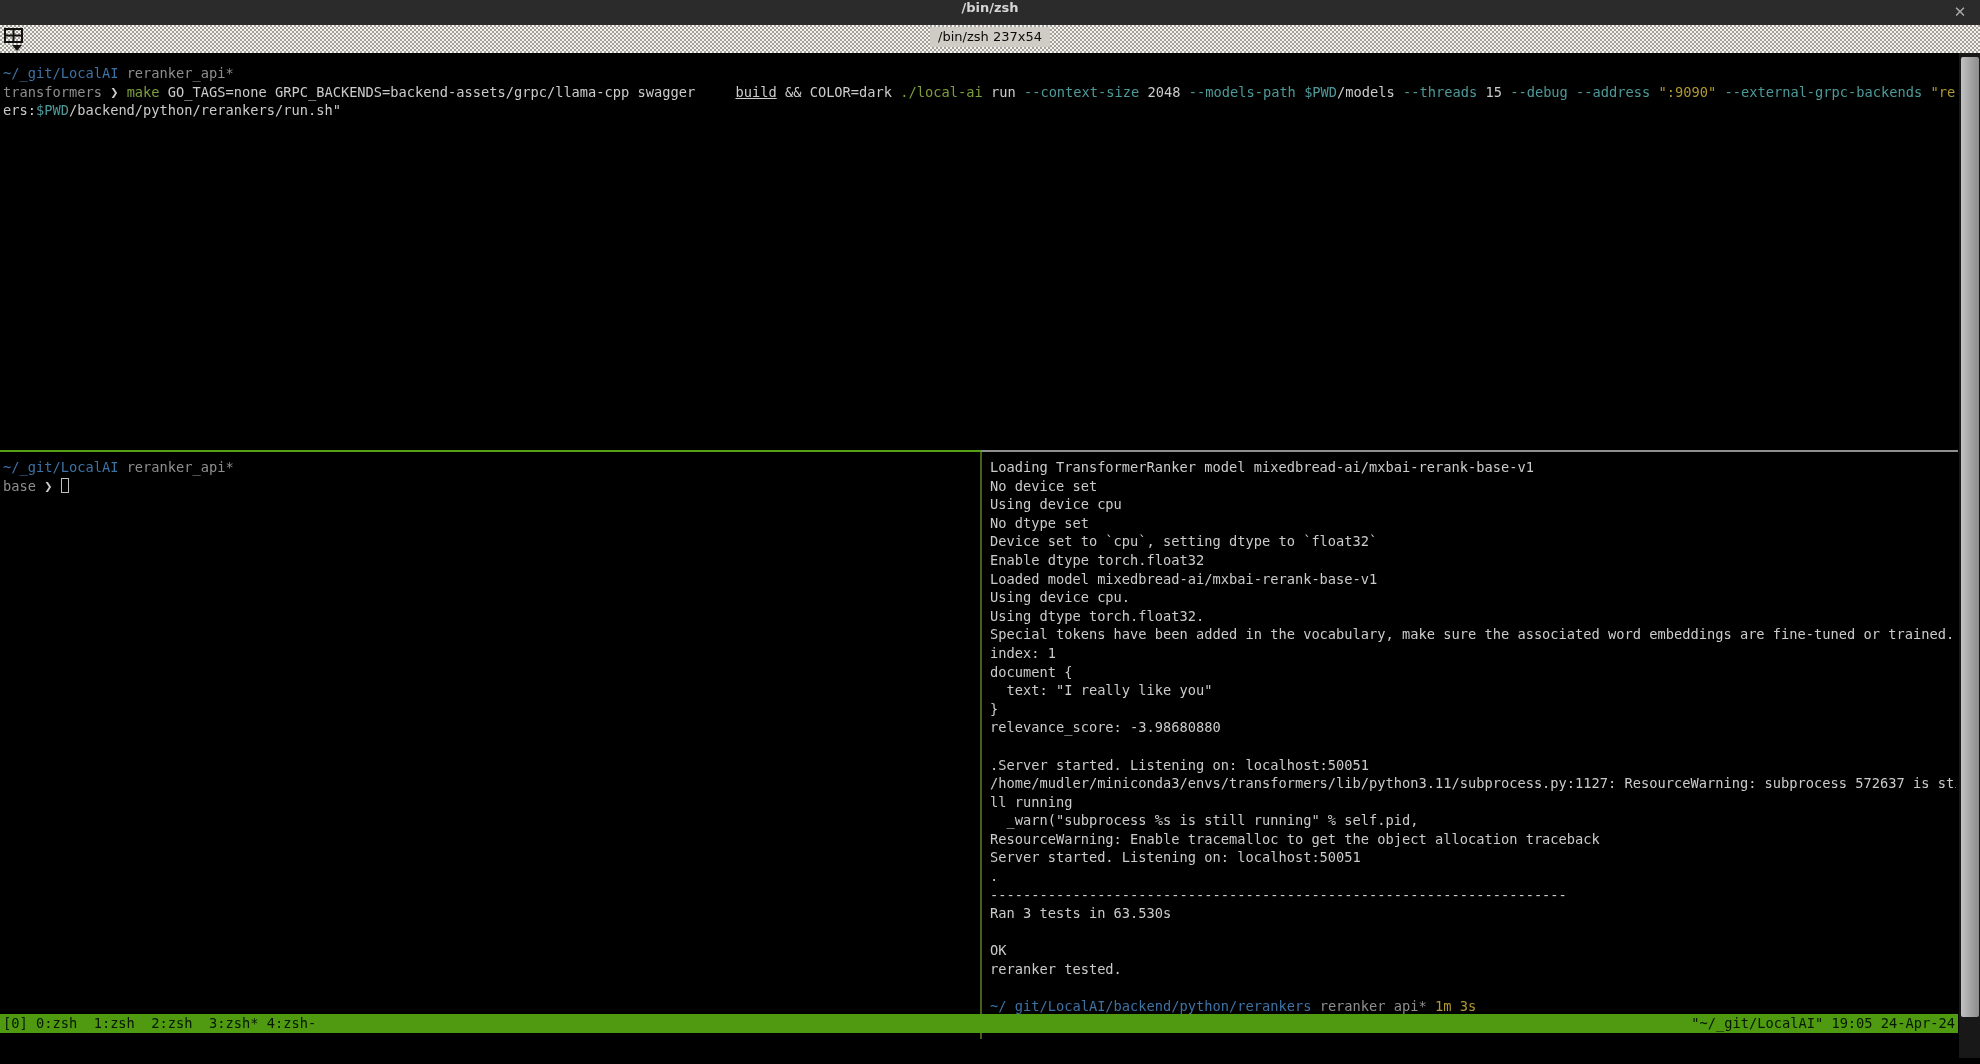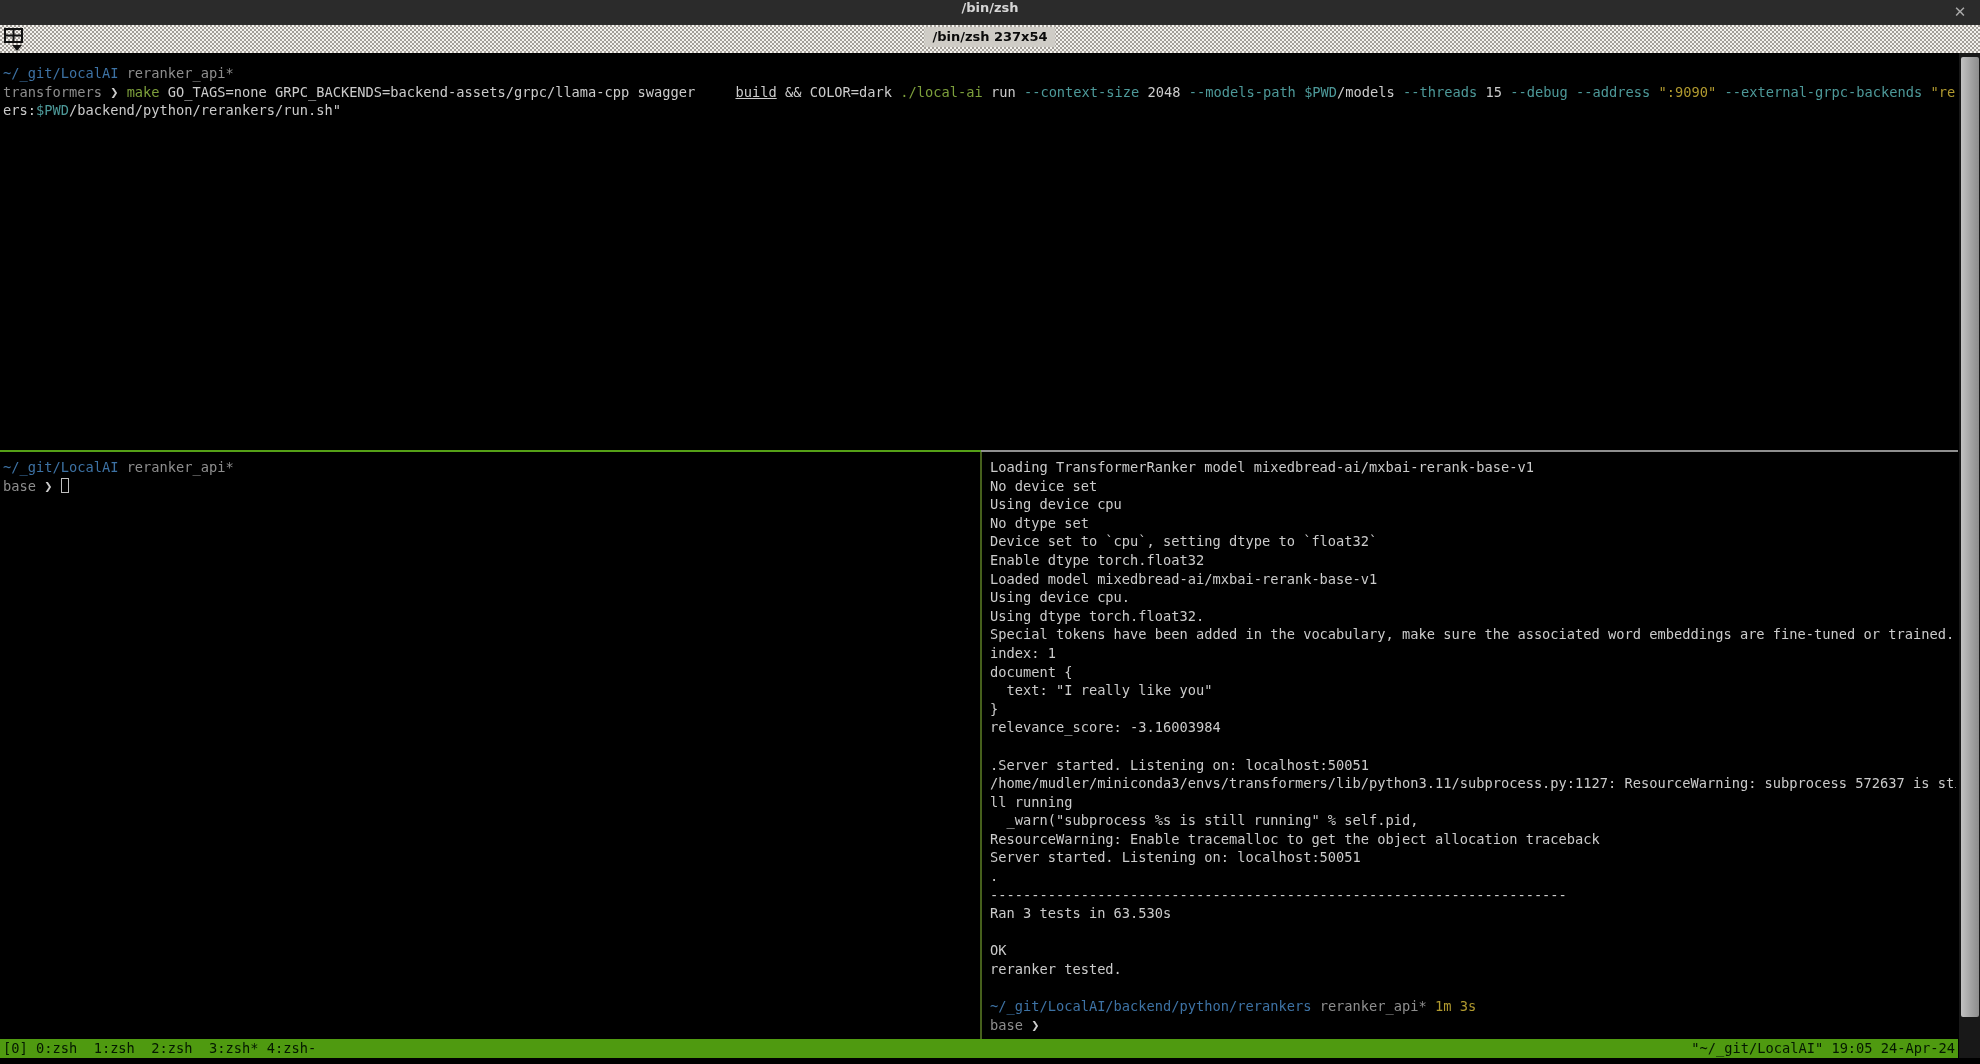--- a/index.html
+++ b/index.html
@@ -18,40 +18,40 @@
   .wm-close{position:absolute;right:10px;top:3px;color:#a9a9a9;font-size:15px;cursor:default;
             width:20px;text-align:center;}
   
   .inner-titlebar{position:absolute;left:0;top:25px;width:1980px;height:28px;background-color:#a39f99;
     background-image:radial-gradient(circle at 1px 1px,#f4f2ee 1.1px,transparent 1.1px),
                      radial-gradient(circle at 3px 3px,#f4f2ee 1.1px,transparent 1.1px);
     background-size:4px 4px;}
   .menu-chip{position:absolute;left:3px;top:1px;width:26px;height:26px;display:flex;
              align-items:center;justify-content:center;}
   .title-chip{position:absolute;left:50%;top:2px;transform:translateX(-50%);background:#cfccc6;
-              color:#0a0a0a;font-size:13px;font-weight:bold;padding:2px 8px 3px;}
+              color:#0a0a0a;font-size:13px;font-weight:normal;padding:2px 8px 3px;}
   
   .term{position:absolute;left:0;top:53px;width:1958px;height:1011px;background:var(--c-term-bg);
         font-family:"DejaVu Sans Mono",monospace;font-size:13.7px;line-height:18.6px;}
   .pane{position:absolute;overflow:hidden;}
   .pane .line{white-space:pre;height:18.6px;color:var(--c-fg);}
   .pane-top{left:3px;top:11px;width:1952px;height:384px;}
   .pane-bl{left:3px;top:405px;width:972px;height:578px;}
   .pane-br{left:990px;top:405px;width:966px;height:578px;}
   .c-fg{color:var(--c-fg);} .c-gray{color:var(--c-gray);margin-top:48px;} .c-blue{color:var(--c-blue);}
   .c-green{color:var(--c-green);} .c-teal{color:var(--c-teal);} .c-yellow{color:var(--c-yellow);}
   .c-fg_u{color:var(--c-fg);text-decoration:underline;padding-left:32px;}
   .cursor-hollow{display:inline-block;width:8px;height:15px;border:1px solid #bfbfbf;
                  vertical-align:-2px;}
   
   .h-divider-left{position:absolute;left:0;top:397px;width:981px;height:2px;background:var(--c-border-active);}
   .h-divider-right{position:absolute;left:981px;top:397px;width:977px;height:2px;background:var(--c-border-inactive);}
   .v-divider{position:absolute;left:980px;top:399px;width:2px;height:587px;background:#46601c;}
   
-  .status-bar{position:absolute;left:0;top:986px;width:1958px;height:19px;background:var(--c-status-bg);
+  .status-bar{position:absolute;left:0;top:961px;width:1958px;height:19px;background:var(--c-status-bg);
               color:var(--c-status-fg);font-family:"DejaVu Sans Mono",monospace;font-size:13.7px;
               line-height:19px;white-space:pre;}
   .status-left{position:absolute;left:3px;top:0;}
   .status-right{position:absolute;right:3px;top:0;}
   
   .scrollbar{position:absolute;left:1958px;top:53px;width:22px;height:1011px;background:#181818;
              border-left:1px solid #000;}
   .scrollbar-thumb{position:absolute;left:2px;top:4px;width:18px;height:960px;border-radius:2px;
     background:linear-gradient(90deg,#c2c2c2,#a3a3a3 55%,#8d8d8d);}
   .bottom-strip{position:absolute;left:0;top:1058px;width:1980px;height:6px;background:#000;}
@@ -99,21 +99,21 @@
         <div class="line"><span class="c-fg">Device set to `cpu`, setting dtype to `float32`</span></div>
         <div class="line"><span class="c-fg">Enable dtype torch.float32</span></div>
         <div class="line"><span class="c-fg">Loaded model mixedbread-ai/mxbai-rerank-base-v1</span></div>
         <div class="line"><span class="c-fg">Using device cpu.</span></div>
         <div class="line"><span class="c-fg">Using dtype torch.float32.</span></div>
         <div class="line"><span class="c-fg">Special tokens have been added in the vocabulary, make sure the associated word embeddings are fine-tuned or trained.</span></div>
         <div class="line"><span class="c-fg">index: 1</span></div>
         <div class="line"><span class="c-fg">document {</span></div>
         <div class="line"><span class="c-fg">  text: "I really like you"</span></div>
         <div class="line"><span class="c-fg">}</span></div>
-        <div class="line"><span class="c-fg">relevance_score: -3.16003984</span></div>
+        <div class="line"><span class="c-fg">relevance_score: -3.98680880</span></div>
         <div class="line">&nbsp;</div>
         <div class="line"><span class="c-fg">.Server started. Listening on: localhost:50051</span></div>
         <div class="line"><span class="c-fg">/home/mudler/miniconda3/envs/transformers/lib/python3.11/subprocess.py:1127: ResourceWarning: subprocess 572637 is sti</span></div>
         <div class="line"><span class="c-fg">ll running</span></div>
         <div class="line"><span class="c-fg">  _warn("subprocess %s is still running" % self.pid,</span></div>
         <div class="line"><span class="c-fg">ResourceWarning: Enable tracemalloc to get the object allocation traceback</span></div>
         <div class="line"><span class="c-fg">Server started. Listening on: localhost:50051</span></div>
         <div class="line"><span class="c-fg">.</span></div>
         <div class="line"><span class="c-fg">----------------------------------------------------------------------</span></div>
         <div class="line"><span class="c-fg">Ran 3 tests in 63.530s</span></div>

